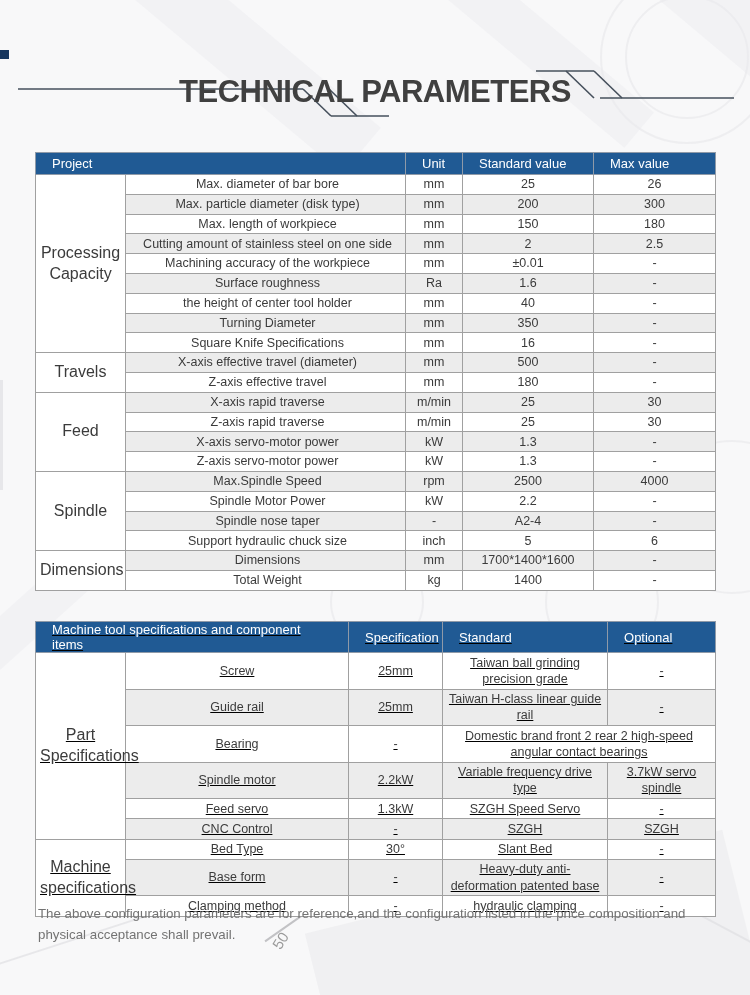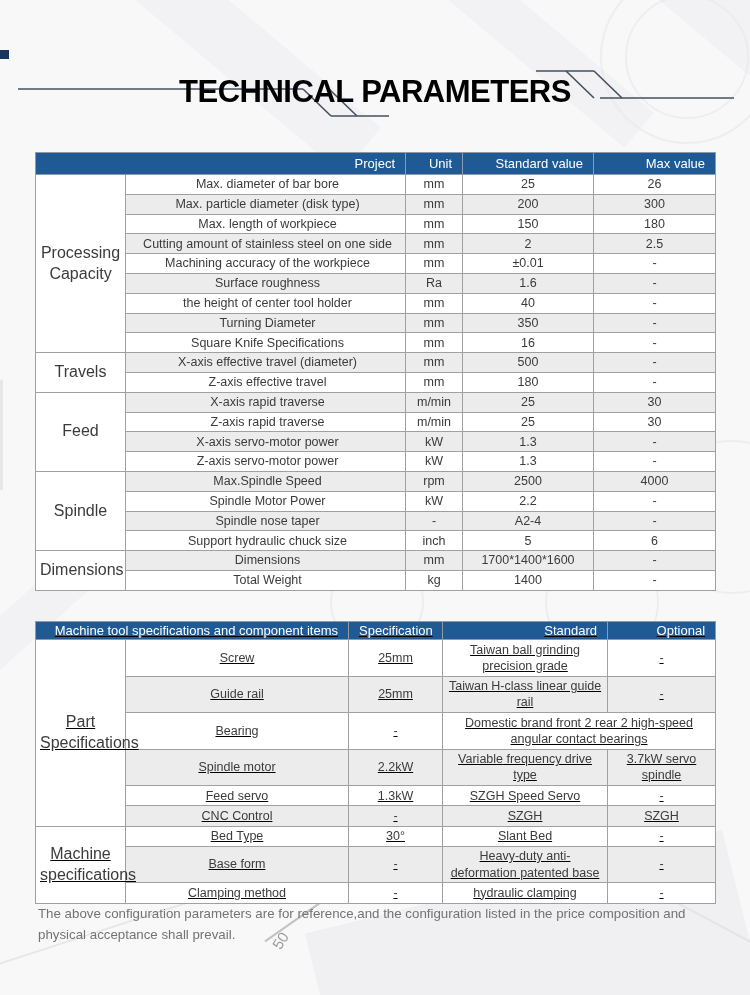--- a/index.html
+++ b/index.html
@@ -18,30 +18,30 @@
     position:absolute;left:272px;top:932px;z-index:1;
     color:#9b9b9b;font-size:15px;transform:rotate(-58deg);
   }
   .dim-arrow{position:absolute;left:296px;top:880px;width:2px;height:78px;background:#c2c2c5;transform:rotate(55deg);z-index:1;}
 
   .corner-mark{position:absolute;left:0;top:50px;width:9px;height:9px;background:#16365e;z-index:2;}
 
   .title-decor{position:absolute;left:0;top:0;z-index:2;}
   .page-title{
     position:absolute;left:0;top:74px;width:750px;margin:0;z-index:2;
-    text-align:center;color:#000000;font-size:31px;font-weight:700;letter-spacing:-.5px;
+    text-align:center;color:#404040;font-size:31px;font-weight:700;letter-spacing:-.5px;
   }
 
   table{border-collapse:collapse;table-layout:fixed;position:absolute;left:35px;width:680px;z-index:2;background:transparent;}
   #table1{top:152px;}
   #table2{top:621px;text-decoration:underline;}
   th,td{border:1px solid #a0a0a0;box-sizing:border-box;}
   thead th{
     background:#205a94;color:#ffffff;font-weight:400;font-size:13px;
-    border-color:#8f9aa8;text-align:right;padding:0 10px;
+    border-color:#8f9aa8;text-align:left;padding:0 16px;
   }
   #table1 thead tr{height:22px;}
   #table2 thead tr{height:18px;}
   tbody td{
     background:#ffffff;color:#3b3b3b;font-size:12.5px;line-height:1.3;
     padding:1px 4px;text-align:center;vertical-align:middle;
   }
   #table1 tbody tr{height:19.8px;}
   #table2 tbody td{padding:1.5px 4px;}
   #table2 tbody tr{height:19px;}

